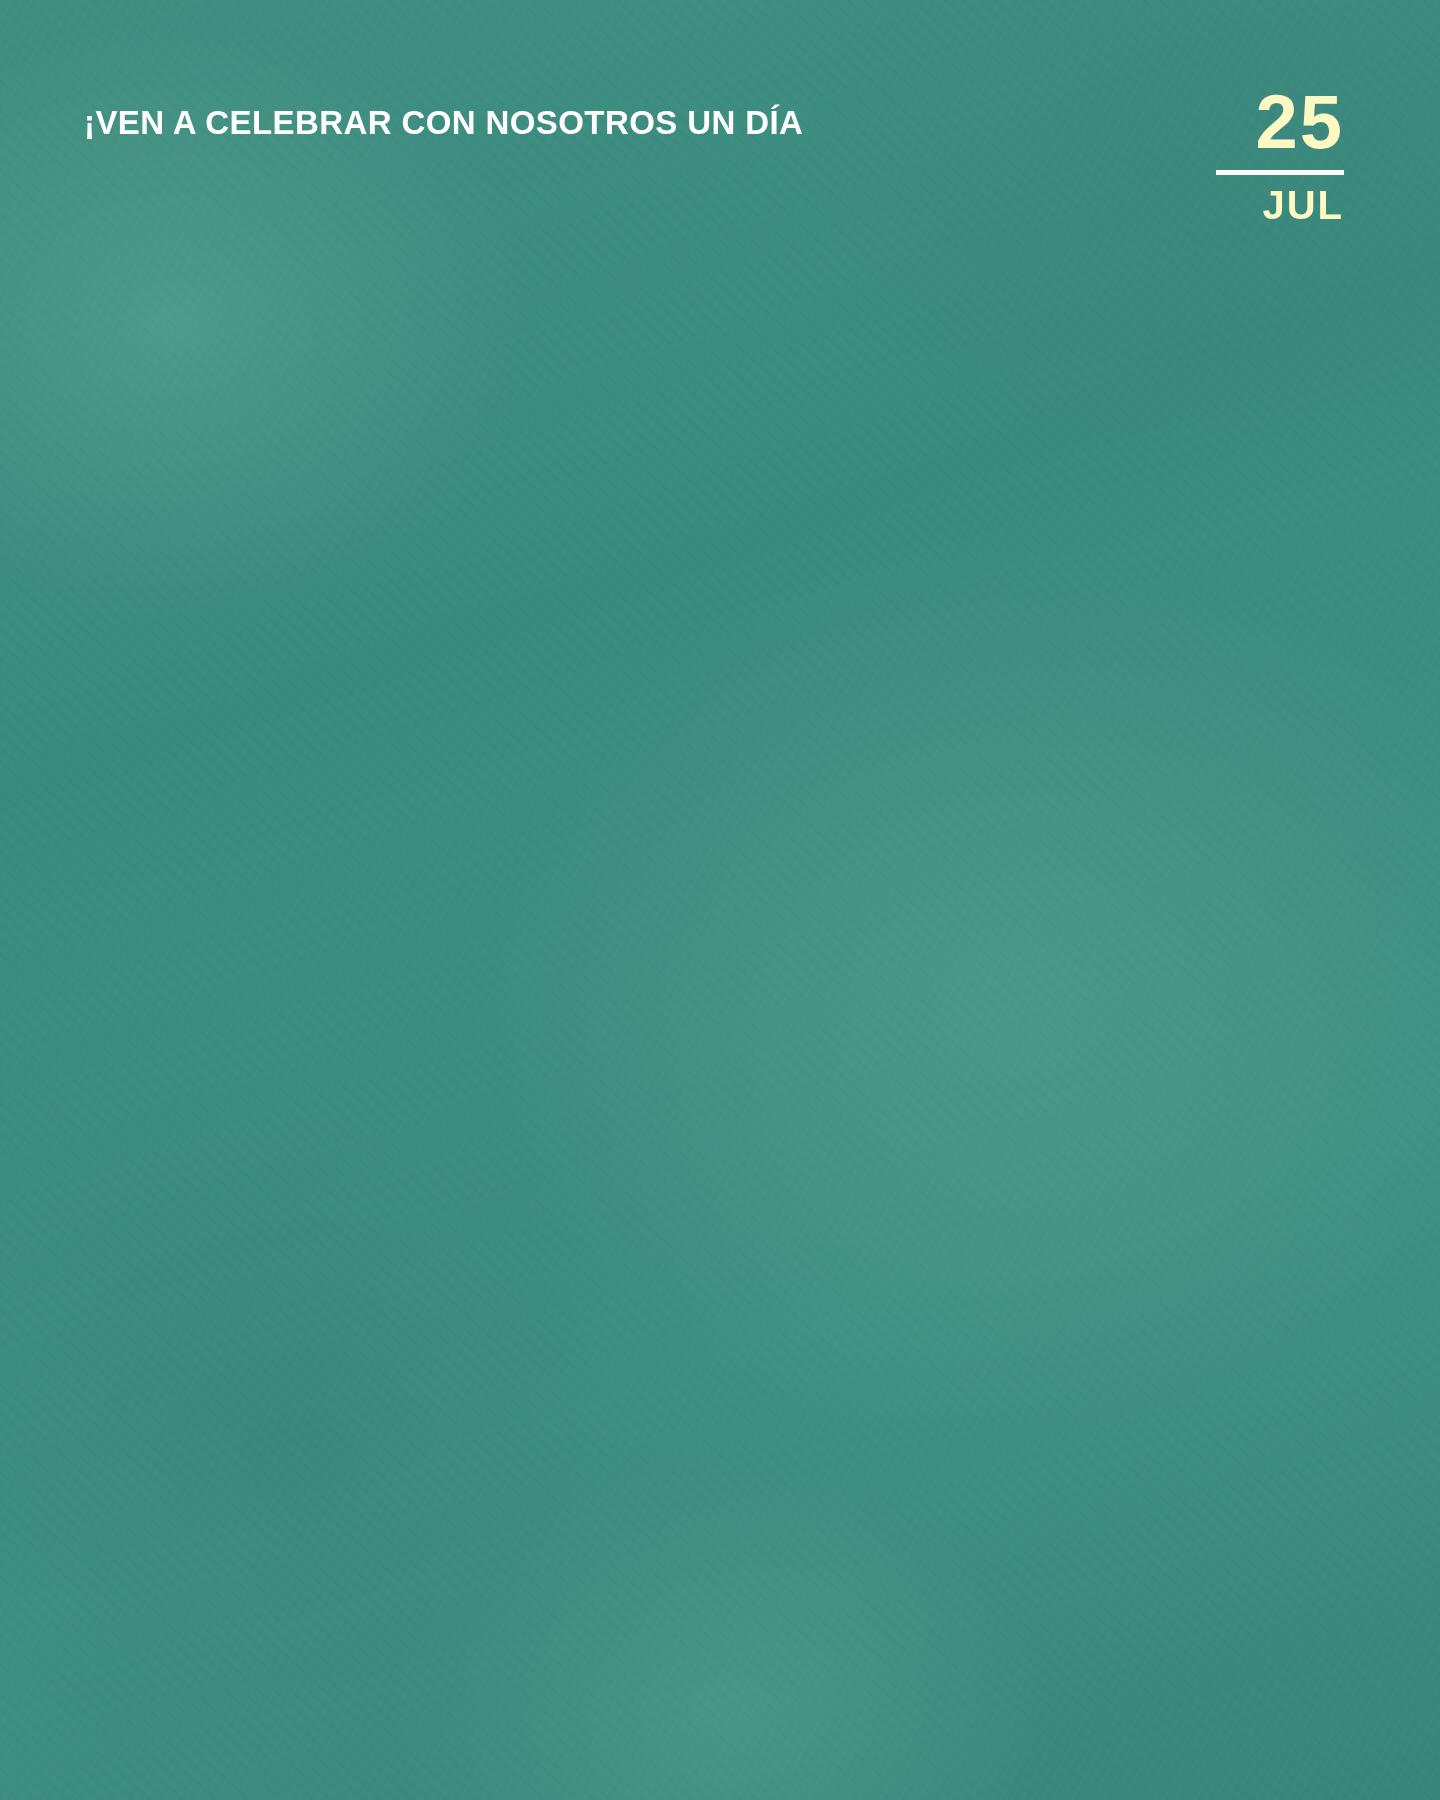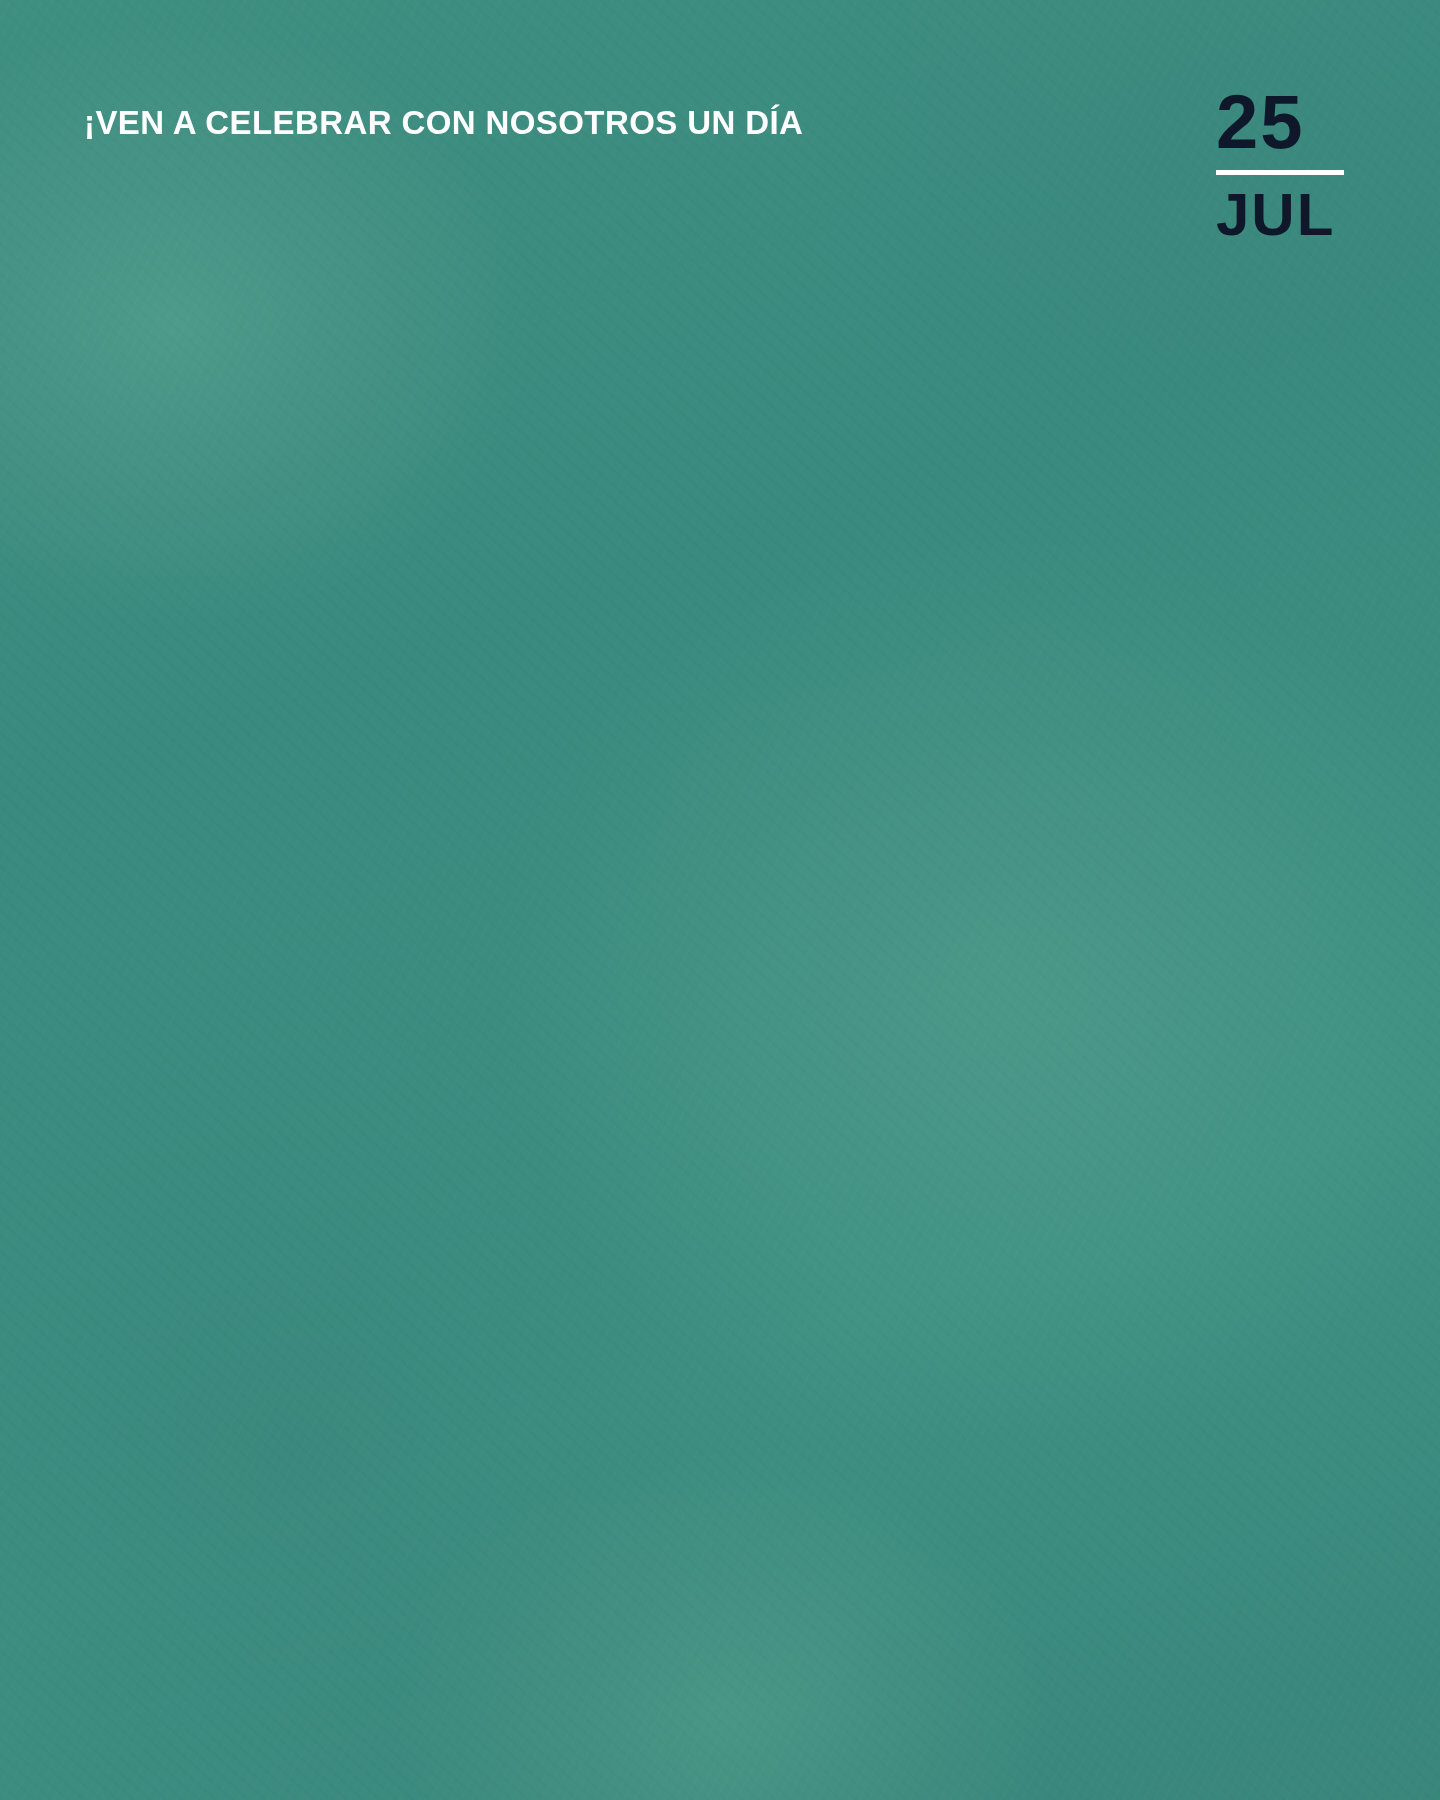--- a/index.html
+++ b/index.html
@@ -58,39 +58,39 @@
     font-weight: bold;
     font-size: 33px;
     line-height: 1.42;
     letter-spacing: 0.4px;
     max-width: 860px;
     text-transform: uppercase;
   }
   .headline .line2 { display: block; padding-left: 74px; }
 
   .date-badge {
-    text-align: left;
-    color: #0f172a;
+    text-align: right;
+    color: #fef9c3;
     margin-top: -14px;
     padding-right: 18px;
   }
   .date-badge .day {
     font-size: 76px;
     font-weight: bold;
     line-height: 0.95;
     letter-spacing: 2px;
   }
   .date-badge .rule {
     height: 5px;
     background: #ffffff;
     margin: 12px auto 10px;
     width: 128px;
   }
   .date-badge .month {
-    font-size: 60px;
+    font-size: 40px;
     font-weight: bold;
     letter-spacing: 2px;
     line-height: 1;
   }
 
   
   .section-title {
     text-align: center;
     color: #f5b183;
     font-size: 45px;

